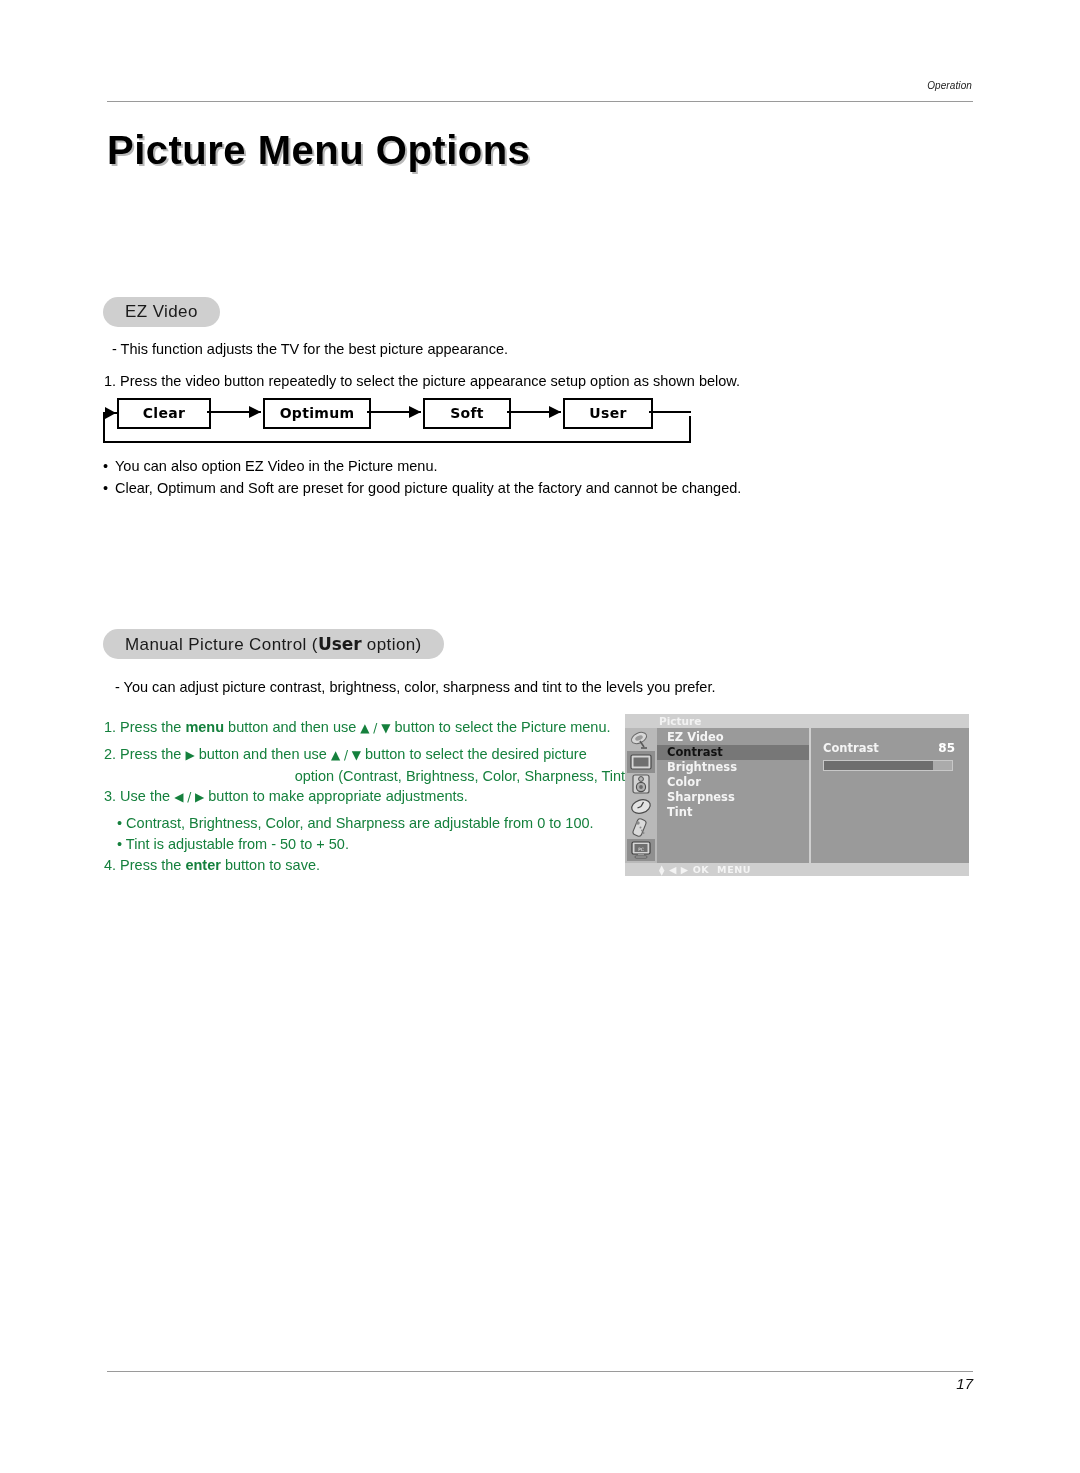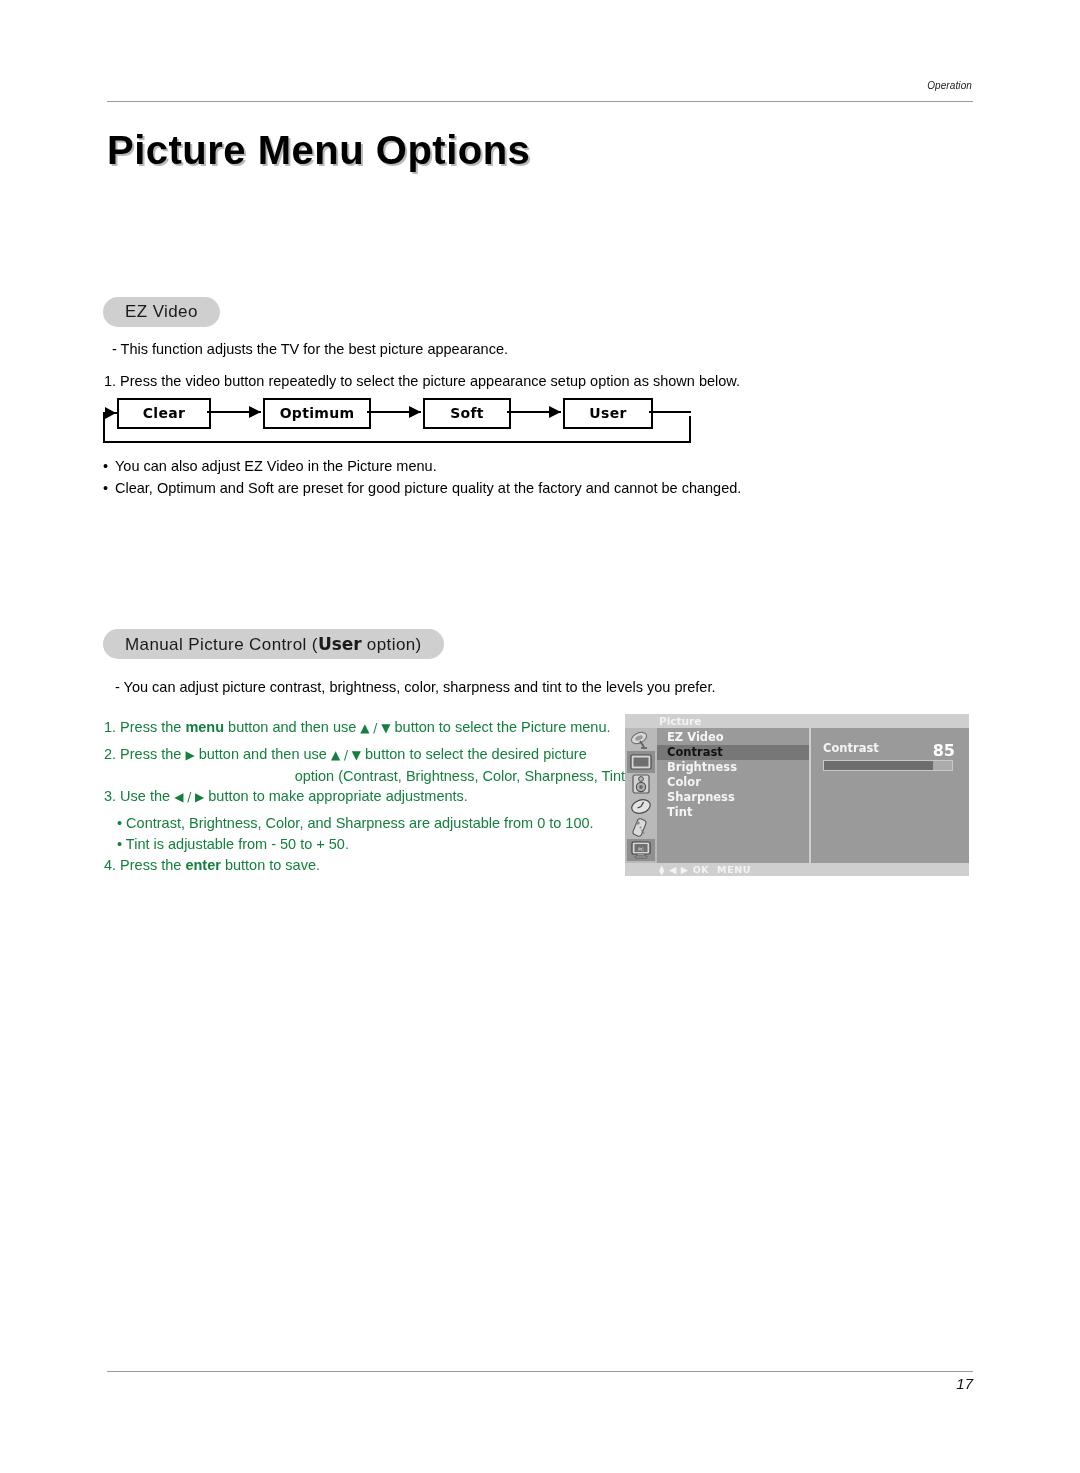--- a/index.html
+++ b/index.html
@@ -182,21 +182,21 @@
   .osd-right {
     position: absolute; left: 186px; top: 14px; width: 158px; height: 135px;
     background: #9a9a9a;
   }
   .osd-val-label {
     position: absolute; left: 12px; top: 13px;
     font-size: 11.5px; font-weight: bold; color: #f4f4f4;
   }
   .osd-val-num {
     position: absolute; right: 14px; top: 13px;
-    font-size: 16px; font-weight: bold; color: #ffffff;
+    font-size: 12px; font-weight: bold; color: #ffffff;
   }
   .osd-slider {
     position: absolute; left: 12px; top: 32px; width: 130px; height: 11px;
     border: 1px solid #c8c8c8; background: #ababab; box-sizing: border-box;
   }
   .osd-slider-fill {
     position: absolute; left: 0; top: 0; height: 100%;
     background: #6e6e6e;
   }
   .osd-footer {
@@ -249,21 +249,21 @@
 
   <div class="fbox" id="fbox2" style="left:320px; width:84px;">Soft</div>
   <div class="fconn" style="left:404px; width:54px;"></div>
   <div class="fhead" style="left:446px;"></div>
 
   <div class="fbox" id="fbox3" style="left:460px; width:86px;">User</div>
   <div class="rtail" style="left:546px; width:42px;"></div>
 </div>
 
 <div class="bullets" id="ez-bullets">
-  <span class="b-row"><span class="dot">•</span><span>You can also adjust </span><span class="hb">EZ Video</span><span> in the </span><span class="hb">Picture</span><span> menu.</span></span>
+  <span class="b-row"><span class="dot">•</span><span>You can also option </span><span class="hb">EZ Video</span><span> in the </span><span class="hb">Picture</span><span> menu.</span></span>
   <span class="b-row"><span class="dot">•</span><span class="hb">Clear</span><span>, </span><span class="hb">Optimum</span><span> and </span><span class="hb">Soft</span><span> are preset for good picture quality at the factory and cannot be changed.</span></span>
 </div>
 
 <div class="pill" id="pill-manual"><span>Manual Picture Control (</span><b>User</b><span> option)</span></div>
 
 <div class="txt" id="mpc-desc">-  You can adjust picture contrast, brightness, color, sharpness and tint to the levels you prefer.</div>
 
 <div class="numrow" id="mpc-1"><span>1.  Press the </span><b>menu</b><span> button and then use </span><span class="arrow-g">▲ / ▼</span><span> button to select the </span><span class="hb">Picture</span><span> menu.</span></div>
 
 <div class="numrow" id="mpc-2">

